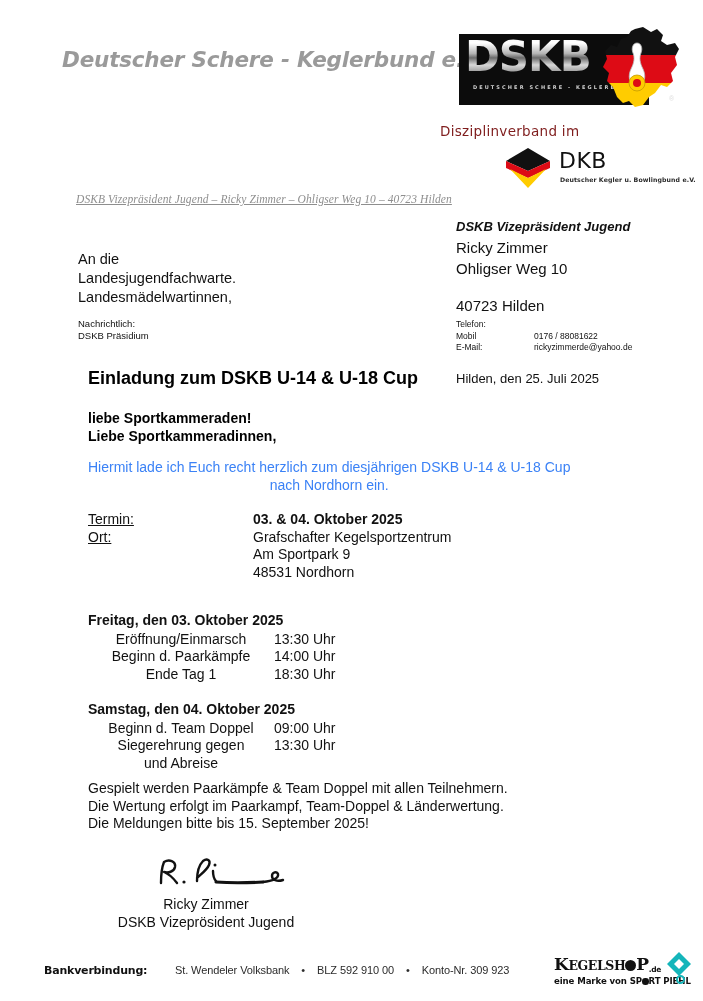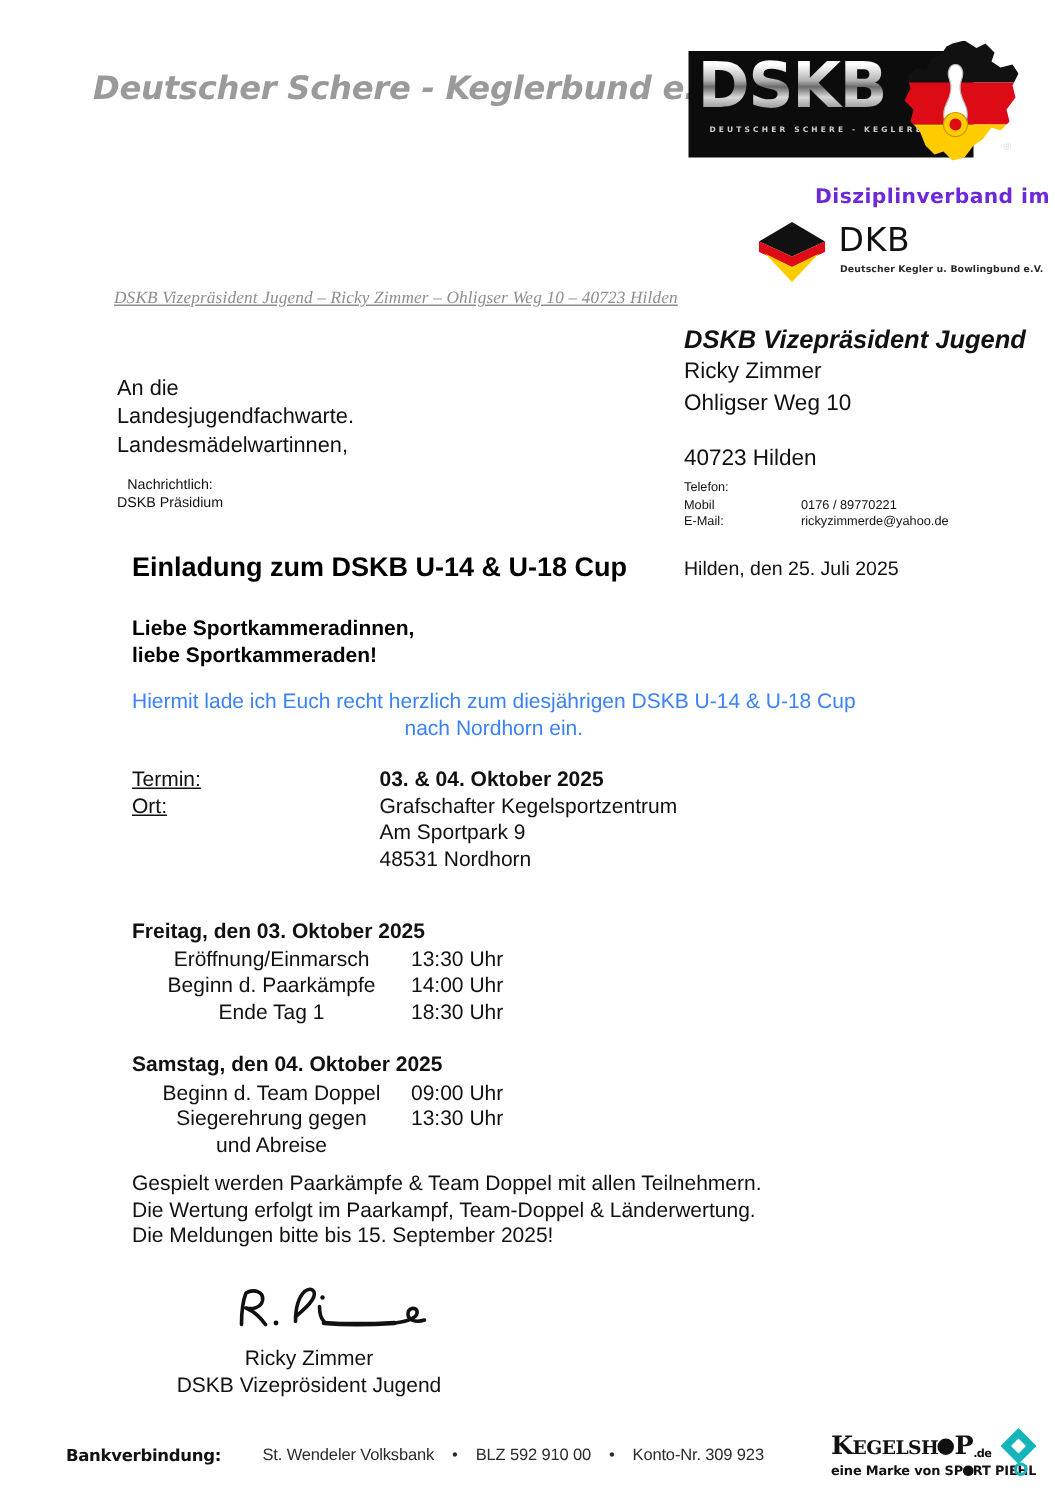--- a/index.html
+++ b/index.html
@@ -96,25 +96,25 @@
     font-size: 7px;
     color: #dddddd;
   }
 
   
   .disziplin-text {
     position: absolute;
     left: 440px;
     top: 123px;
     width: 260px;
-    text-align: right;
+    text-align: left;
     font-family: "DejaVu Sans", sans-serif;
     font-size: 13.5px;
-    font-weight: bold;
-    color: #6d28d9;
+    font-weight: normal;
+    color: #7f1d1d;
     letter-spacing: 0.3px;
   }
   .dkb-logo {
     position: absolute;
     left: 504px;
     top: 147px;
     width: 180px;
     height: 42px;
   }
   .dkb-mark {
@@ -168,32 +168,31 @@
     line-height: 19px;
     color: #111111;
   }
   .nachrichtlich {
     position: absolute;
     left: 78px;
     top: 318px;
     font-size: 9.5px;
     line-height: 12px;
     color: #111111;
-    text-align: center;
   }
 
   
   .contact {
     position: absolute;
     left: 456px;
     top: 216px;
     width: 240px;
   }
   .contact .role {
-    font-size: 17px;
+    font-size: 13px;
     font-style: italic;
     font-weight: 600;
     line-height: 21px;
     color: #111111;
   }
   .contact .nm,
   .contact .street {
     font-size: 15px;
     line-height: 21px;
     color: #111111;
@@ -504,35 +503,35 @@
     <div class="nm">Ricky Zimmer</div>
     <div class="street">Ohligser Weg 10</div>
     <div class="city">40723 Hilden</div>
     <div class="contact-rows">
       <div class="row">
         <span class="lab">Telefon:</span>
         <span class="val"></span>
       </div>
       <div class="row">
         <span class="lab">Mobil</span>
-        <span class="val">0176 / 89770221</span>
+        <span class="val">0176 / 88081622</span>
       </div>
       <div class="row">
         <span class="lab">E-Mail:</span>
         <span class="val">rickyzimmerde@yahoo.de</span>
       </div>
     </div>
     <div class="place-date">Hilden, den 25. Juli 2025</div>
   </div>
 
   <div class="subject">Einladung zum DSKB U-14 &amp; U-18 Cup</div>
 
   <div class="salutation">
+    <div>liebe Sportkammeraden!</div>
     <div>Liebe Sportkammeradinnen,</div>
-    <div>liebe Sportkammeraden!</div>
   </div>
 
   <div class="intro">
     <div>Hiermit lade ich Euch recht herzlich zum diesjährigen DSKB U-14 &amp; U-18 Cup</div>
     <div>nach Nordhorn ein.</div>
   </div>
 
   <div class="facts">
     <div class="frow">
       <span class="flab">Termin:</span>

